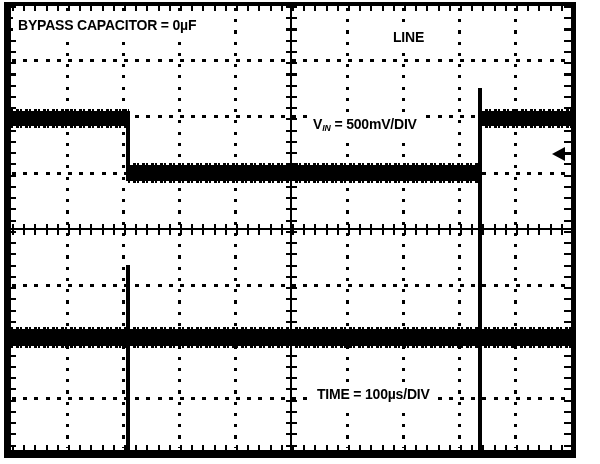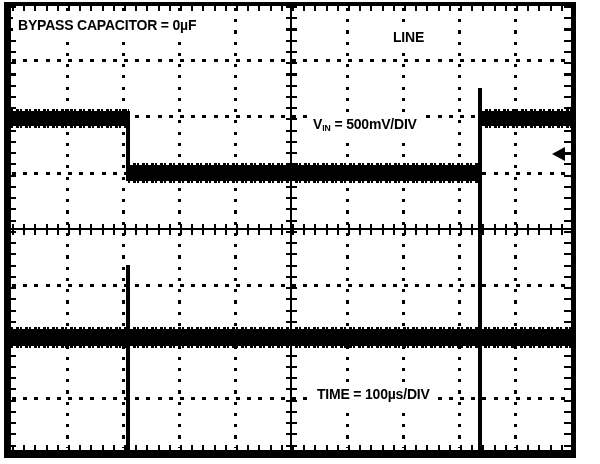--- a/index.html
+++ b/index.html
@@ -23,21 +23,21 @@
     background:repeating-linear-gradient(90deg,#000 0 2px,transparent 2px 5px,#000 5px 8px,transparent 8px 9px);
   }
   .trace-band::before{top:-2px;}
   .trace-band::after{bottom:-2px;}
   
   .lbl{
     position:absolute; background:#fff; color:#000; font-weight:700;
     font-size:14px; letter-spacing:-0.2px; white-space:nowrap; padding:1px 5px;
     line-height:22px;
   }
-  .lbl sub{font-size:0.62em; vertical-align:-0.28em; letter-spacing:0;}
+  .lbl sub{font-size:0.62em; vertical-align:-0.28em; letter-spacing:0;font-style:italic;}
   .arrow-left{
     width:0; height:0;
     border-top:7px solid transparent; border-bottom:7px solid transparent;
     border-right:13px solid #000;
   }
   .fig-num{
     position:absolute; left:598px; top:457px; transform-origin:0 0;
     transform:rotate(-90deg); font-size:12.5px; font-weight:400;
     color:#3b3b3b; letter-spacing:0.8px; white-space:nowrap;
   }

